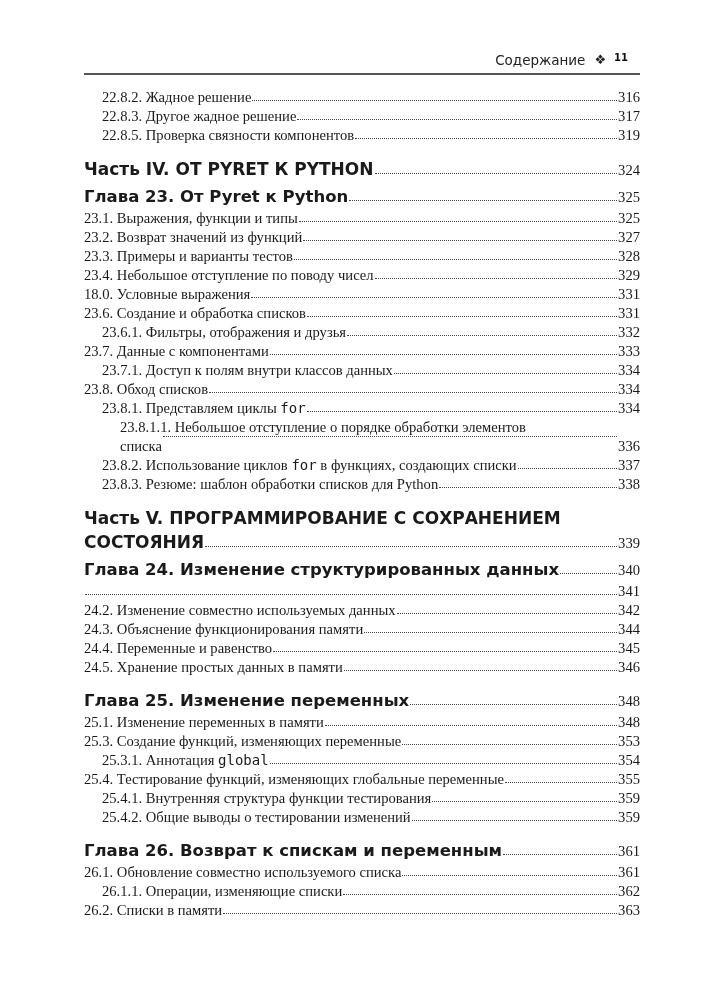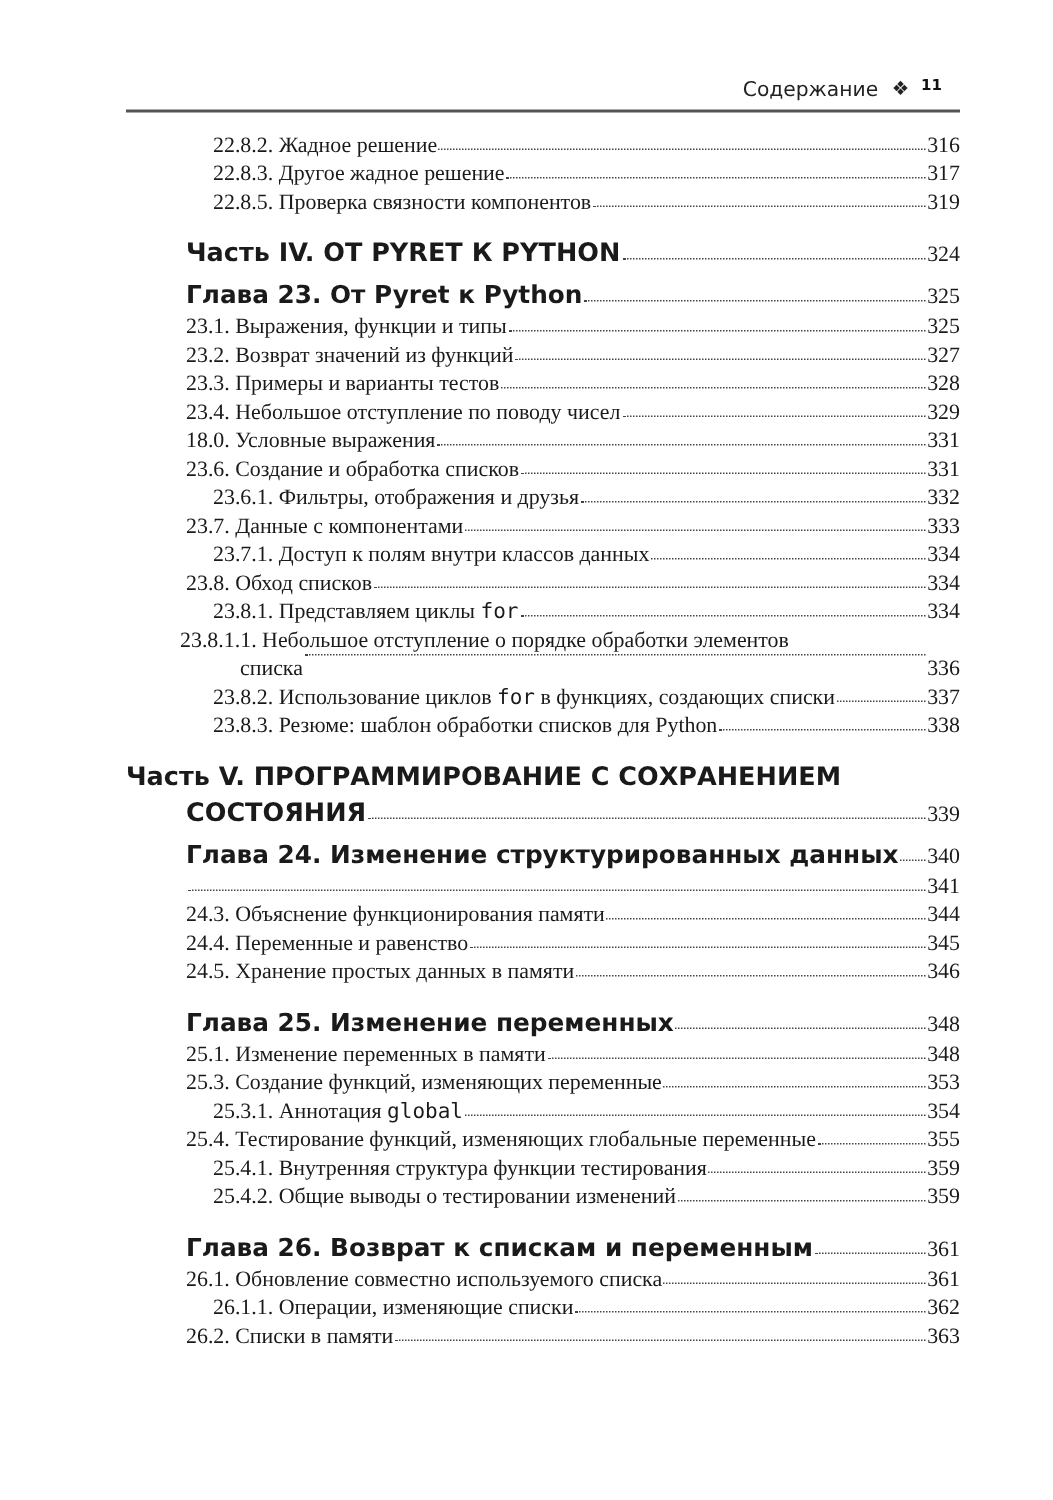--- a/index.html
+++ b/index.html
@@ -3,21 +3,21 @@
   <meta charset="utf-8">
   <style>
     html, body { margin: 0; padding: 0; background: #ffffff; }
     body { width: 702px; height: 1000px; position: relative; overflow: hidden; color: #1a1a1a; }
     .header { position: absolute; left: 84px; top: 52px; width: 556px; height: 22px; display: flex; justify-content: flex-end; align-items: flex-start; font-family: "DejaVu Sans", sans-serif; }
     .header .title { font-size: 13.5px; color: #222; }
     .header .orn { font-size: 13px; margin: 0 8px 0 9px; color: #222; }
     .header .pnum { font-size: 10px; font-weight: bold; color: #111; margin-right: 12px; }
     .rule { position: absolute; left: 84px; top: 73px; width: 556px; height: 1.5px; background: #555; }
     .toc { position: absolute; left: 84px; top: 88px; width: 556px; }
-    .row { display: flex; align-items: baseline; font-family: "Liberation Serif", serif; font-size: 14.6px; line-height: 19px; height: 19px; white-space: nowrap; margin-left: 40px; }
+    .row { display: flex; align-items: baseline; font-family: "Liberation Serif", serif; font-size: 14.6px; line-height: 19px; height: 19px; white-space: nowrap; }
     .row .t { flex: 0 0 auto; }
     .row .d { flex: 1 1 auto; overflow: hidden; margin: 0 1px; border-bottom: 1.3px dotted #444; height: 0; align-self: baseline; transform: translateY(-1px); }
     .row .p { flex: 0 0 auto; }
     .l2 { padding-left: 18px; }
     .l3 { padding-left: 18px; }
     .l4 { padding-left: 36px; align-items: flex-end; }
     .part { font-family: "DejaVu Sans", sans-serif; font-weight: bold; font-size: 17px; line-height: 24px; height: 24px; }
     .part .p, .chap .p { font-family: "Liberation Serif", serif; font-weight: normal; font-size: 14.6px; }
     .chap { font-family: "DejaVu Sans", sans-serif; font-weight: bold; font-size: 16.5px; line-height: 24px; height: 24px; }
     .mono { font-family: "DejaVu Sans Mono", monospace; font-size: 14px; text-align: right; }
@@ -153,20 +153,25 @@
   <div class="row chap">
       <span class="t">Глава 24. Изменение структурированных данных</span>
       <span class="d"></span>
       <span class="p">340</span>
     </div>
   <div class="row">
       <span class="d"></span>
       <span class="p">341</span>
     </div>
   <div class="row">
+      <span class="t">24.2. Изменение совместно используемых данных</span>
+      <span class="d"></span>
+      <span class="p">342</span>
+    </div>
+  <div class="row">
       <span class="t">24.3. Объяснение функционирования памяти</span>
       <span class="d"></span>
       <span class="p">344</span>
     </div>
   <div class="row">
       <span class="t">24.4. Переменные и равенство</span>
       <span class="d"></span>
       <span class="p">345</span>
     </div>
   <div class="row">

